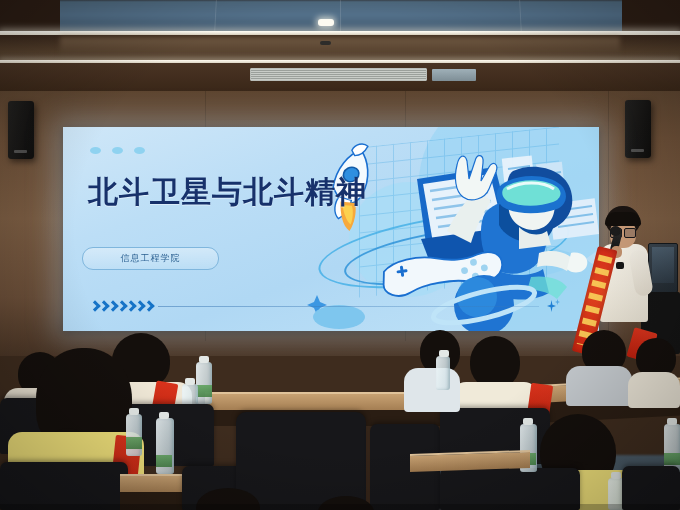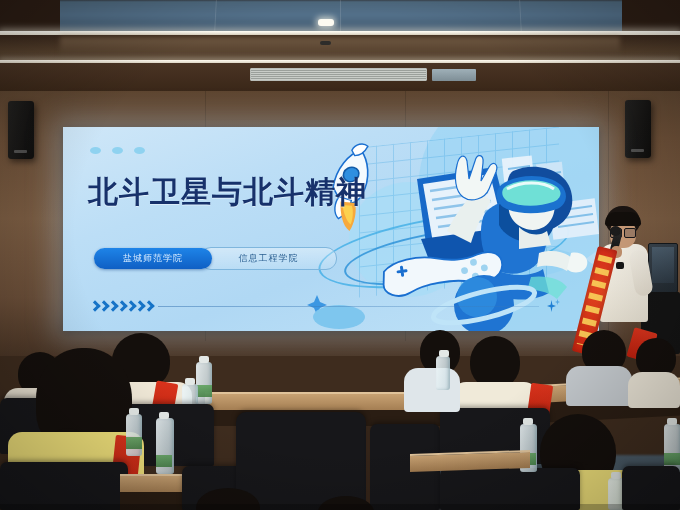--- a/index.html
+++ b/index.html
@@ -292,21 +292,20 @@
 
       <div class="dots">
         <i></i>
         <i></i>
         <i></i>
       </div>
 
       <div class="slide-title">北斗卫星与北斗精神</div>
 
       <div class="pills">
-        <div class="pill pill-a">盐城师范学院</div>
         <div class="pill pill-b">信息工程学院</div>
       </div>
 
       <div class="footer-row">
         <div class="chev">
           <i></i>
             <i></i>
             <i></i>
             <i></i>
             <i></i>

